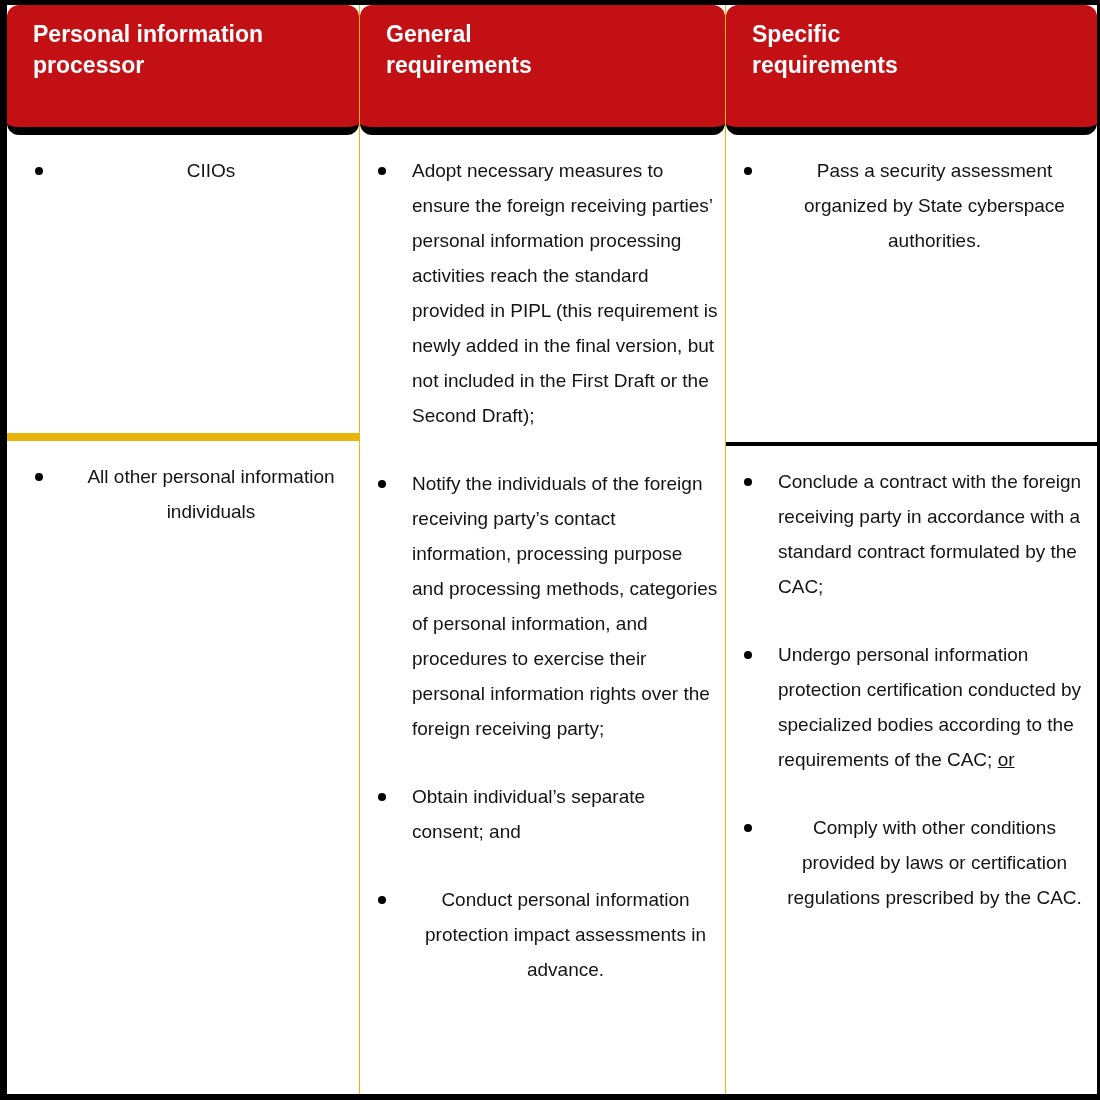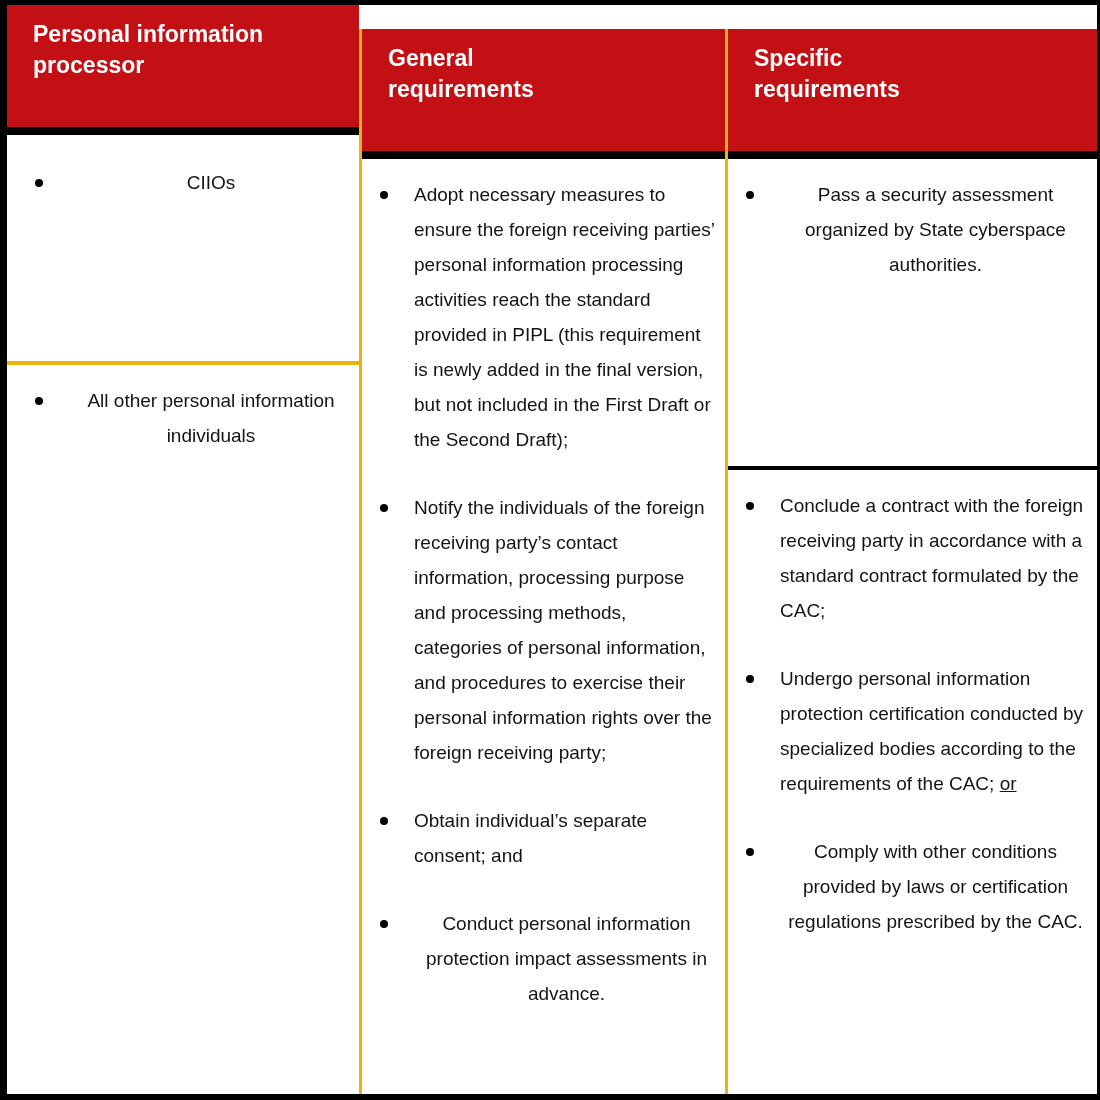--- a/index.html
+++ b/index.html
@@ -26,44 +26,44 @@
     grid-template-columns: 352px 366px 1fr;
     background: #ffffff;
   }
   .col {
     display: flex;
     flex-direction: column;
     box-sizing: border-box;
     min-width: 0;
   }
   .col + .col {
-    border-left: 3px solid #eab308;
-    margin-top: 24px;
+    border-left: 1px solid #eab308;
   }
   .col-header {
     height: 108px;
     box-sizing: content-box;
     background: #c21015;
     color: #ffffff;
     font-size: 23px;
     font-weight: bold;
     line-height: 31px;
     padding: 14px 18px 0 26px;
     white-space: pre-line;
     border-bottom: 8px solid #000000;
     flex: 0 0 auto;
+    border-radius: 12px;
   }
   .cell {
     box-sizing: border-box;
     padding-top: 18px;
     flex: 1 1 auto;
     min-height: 0;
   }
   .cell.fixed { flex: 0 0 auto; }
-  .col-1 .cell-a { height: 218px; border-bottom: 4px solid #eab308; margin-top: 12px; }
+  .col-1 .cell-a { height: 306px; border-bottom: 8px solid #eab308; }
   .col-3 .cell-a { height: 311px; border-bottom: 4px solid #000000; }
   ul.bullets {
     list-style: none;
     margin: 0;
     padding: 0 6px 0 16px;
   }
   .col-1 ul.bullets { padding-left: 26px; }
   ul.bullets li {
     position: relative;
     padding-left: 36px;

